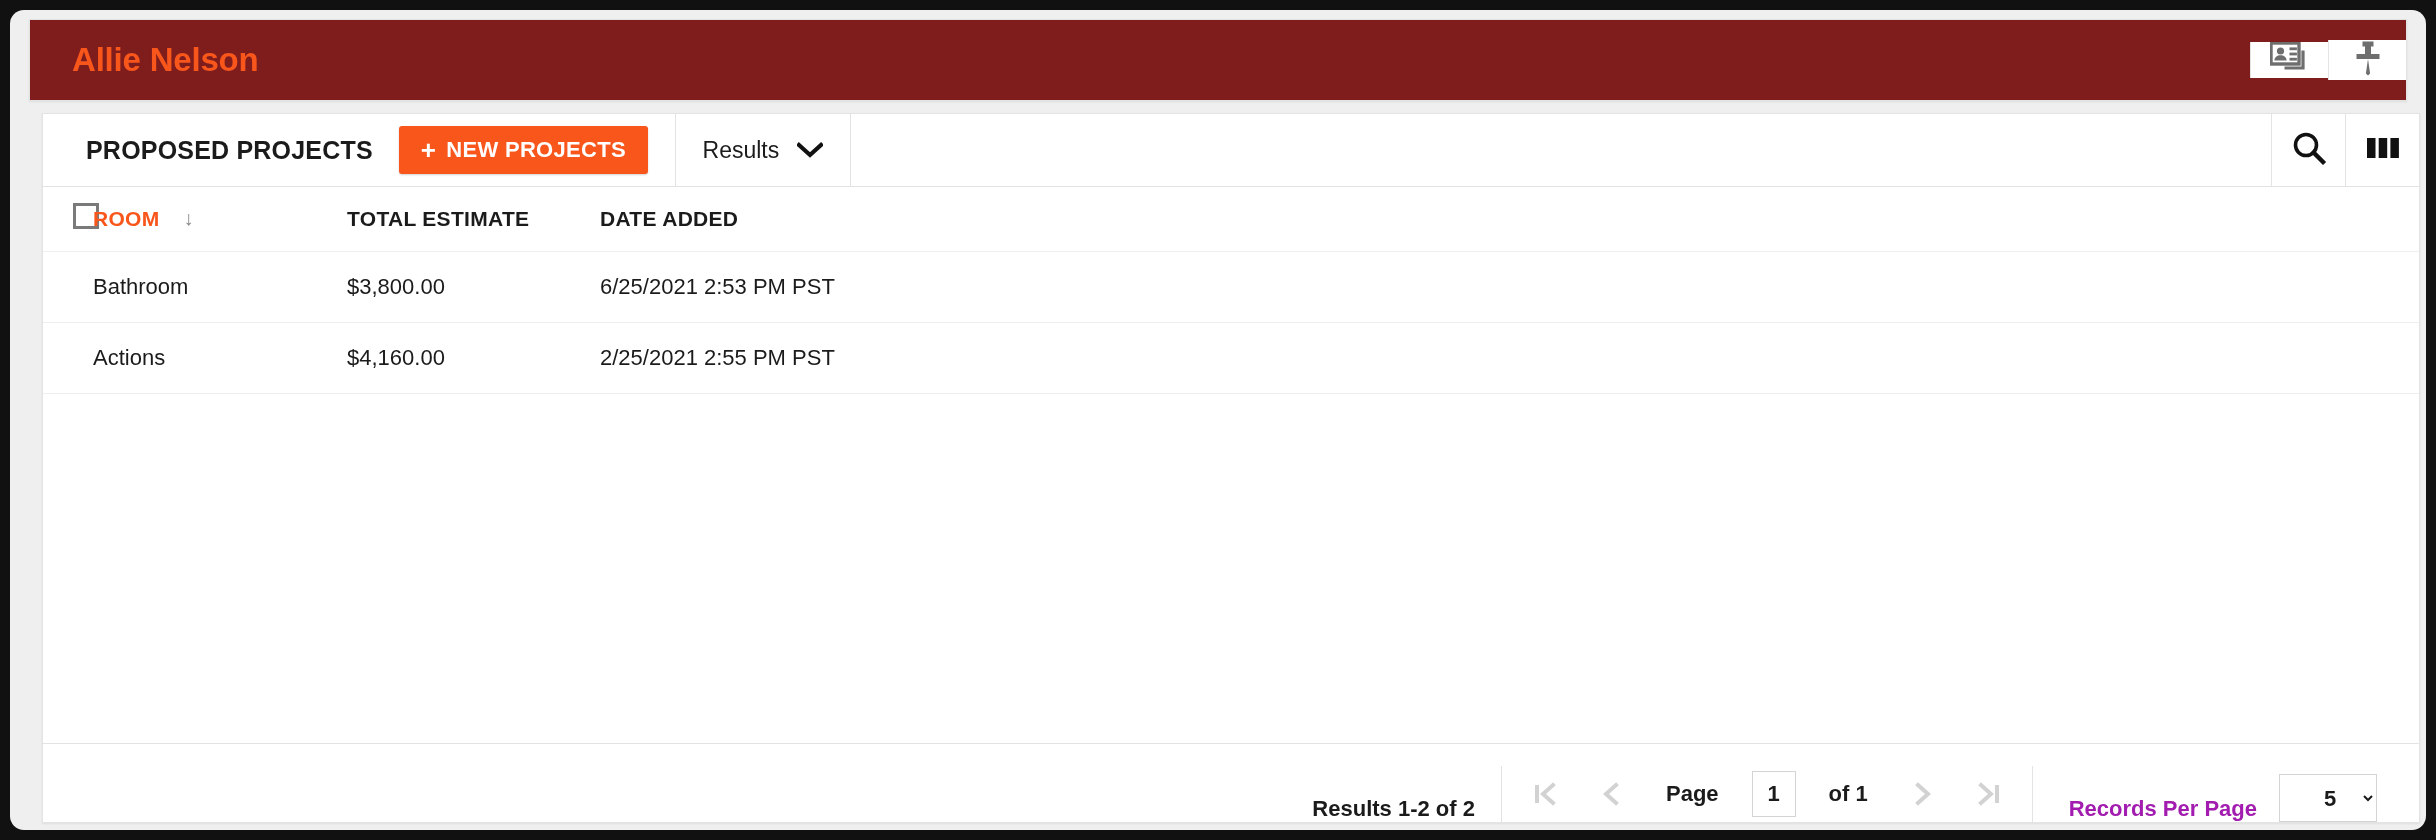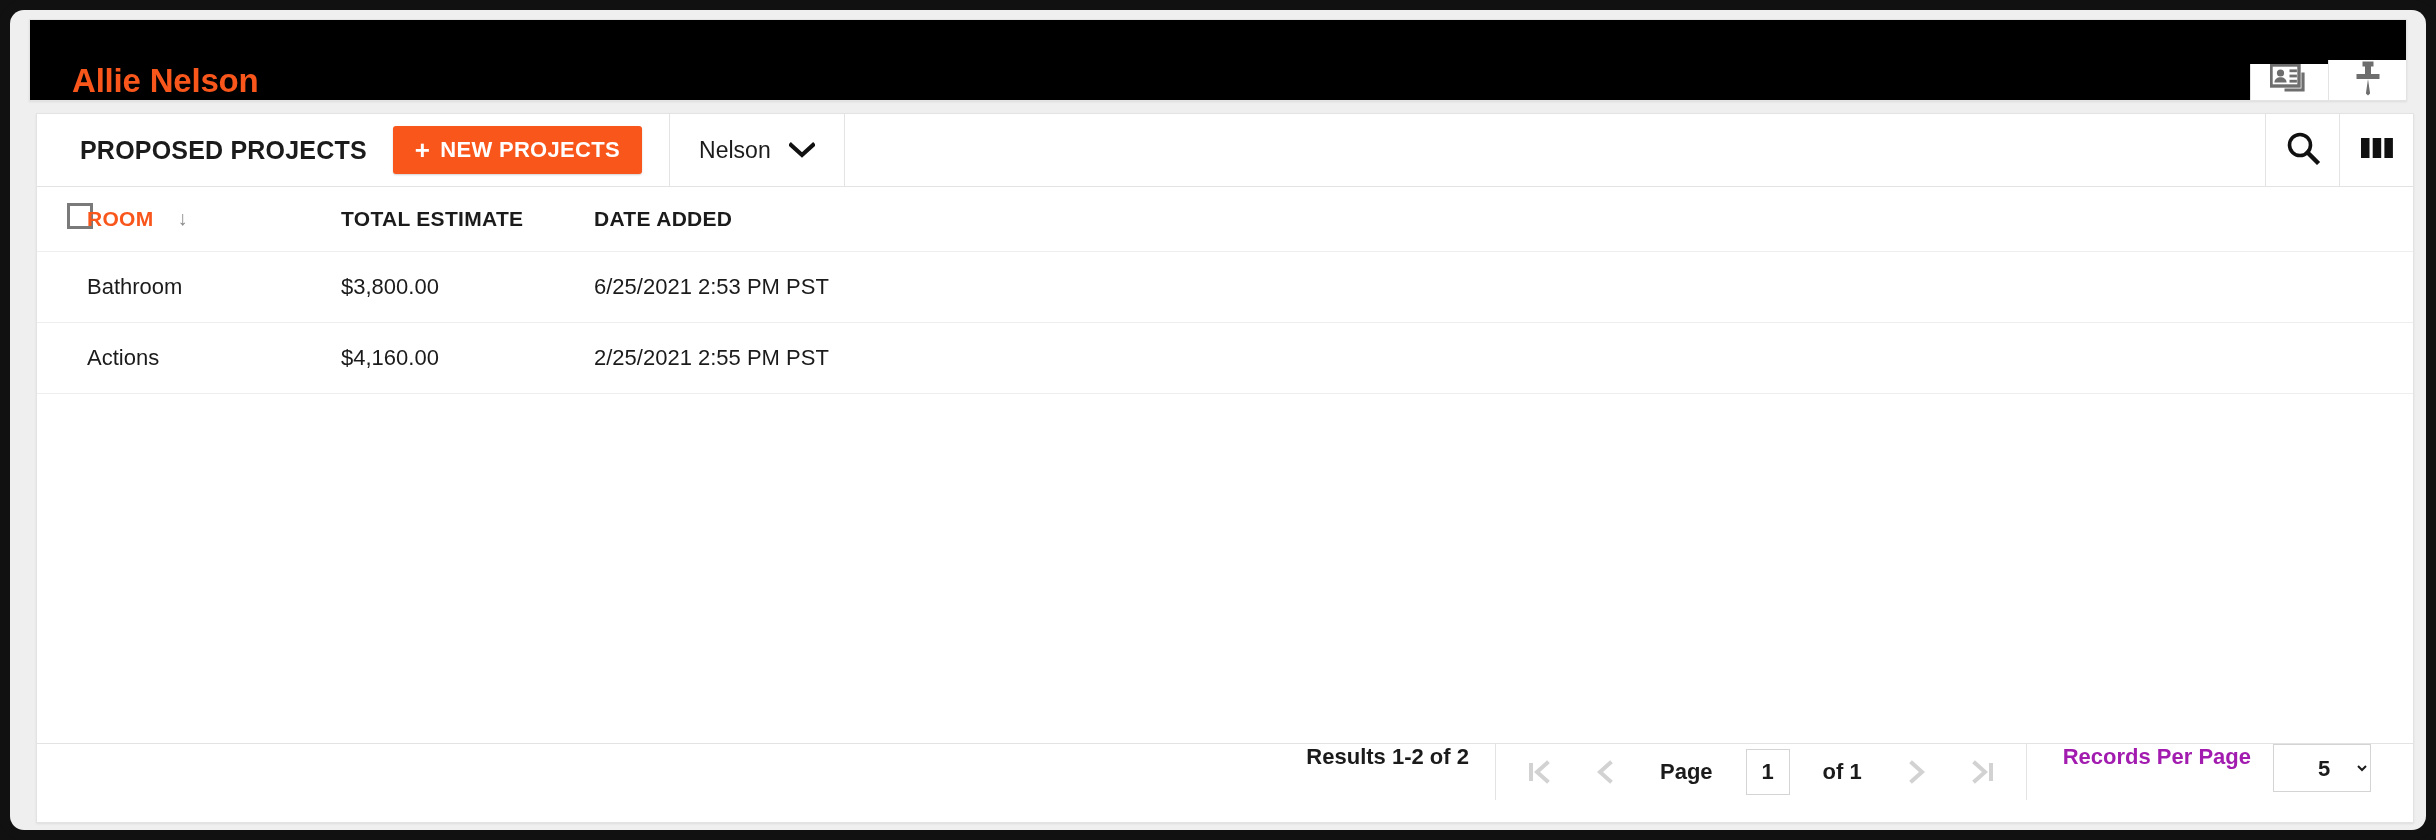--- a/index.html
+++ b/index.html
@@ -29,25 +29,25 @@
     background: #efeff0;
     border-radius: 14px;
     overflow: hidden;
   }
 
   
   #contact-header-card {
     position: absolute;
     left: 19px; top: 9px;
     width: 2378px; height: 82px;
-    background: #000000;
+    background: #7f1d1d;
     border: 1px solid #e3e3e3;
     box-shadow: 0 1px 2px rgba(0,0,0,0.08);
     display: flex;
-    align-items: flex-end;
+    align-items: center;
   }
   #contact-name {
     flex: 1 1 auto;
     display: flex;
     align-items: center;
     padding-left: 42px;
     color: #f9561c;
     font-size: 33px;
     font-weight: bold;
     letter-spacing: -0.2px;
@@ -58,21 +58,21 @@
     display: flex;
     align-items: center;
     justify-content: center;
     cursor: pointer;
     background: #ffffff;
   }
 
   
   #list-panel {
     position: absolute;
-    left: 26px; top: 103px;
+    left: 32px; top: 103px;
     width: 2378px; height: 710px;
     background: #ffffff;
     border: 1px solid #e3e3e3;
     box-shadow: 0 1px 2px rgba(0,0,0,0.07);
     display: flex;
     flex-direction: column;
   }
 
   
   #list-toolbar {
@@ -194,21 +194,21 @@
     display: inline-block;
     cursor: pointer;
   }
 
   
   #list-footer {
     flex: 0 0 79px;
     height: 79px;
     border-top: 1px solid #e3e3e3;
     display: flex;
-    align-items: flex-start;
+    align-items: flex-end;
     justify-content: flex-end;
     padding-right: 42px;
     gap: 0px;
   }
   #results-text {
     font-size: 22px;
     font-weight: bold;
     color: #1b1b1b;
     padding-right: 26px;
     white-space: nowrap;
@@ -307,21 +307,21 @@
         <div id="list-title">PROPOSED PROJECTS</div>
 
         <div id="new-proposal-wrap">
           <button id="new-proposal-button">
             <span id="new-proposal-plus">+</span>
             <span>NEW PROJECTS</span>
           </button>
         </div>
 
         <div id="actions-menu">
-          <span>Nelson</span>
+          <span>Results</span>
           <span>
             <svg width="26" height="16" viewBox="0 0 26 16" aria-hidden="true">
               <path d="M2 3 L13 13 L24 3" fill="none" stroke="#111111" stroke-width="4.2" stroke-linecap="square"></path>
             </svg>
           </span>
         </div>
 
         <div id="toolbar-spacer"></div>
 
         <div class="tb-icon-btn">

